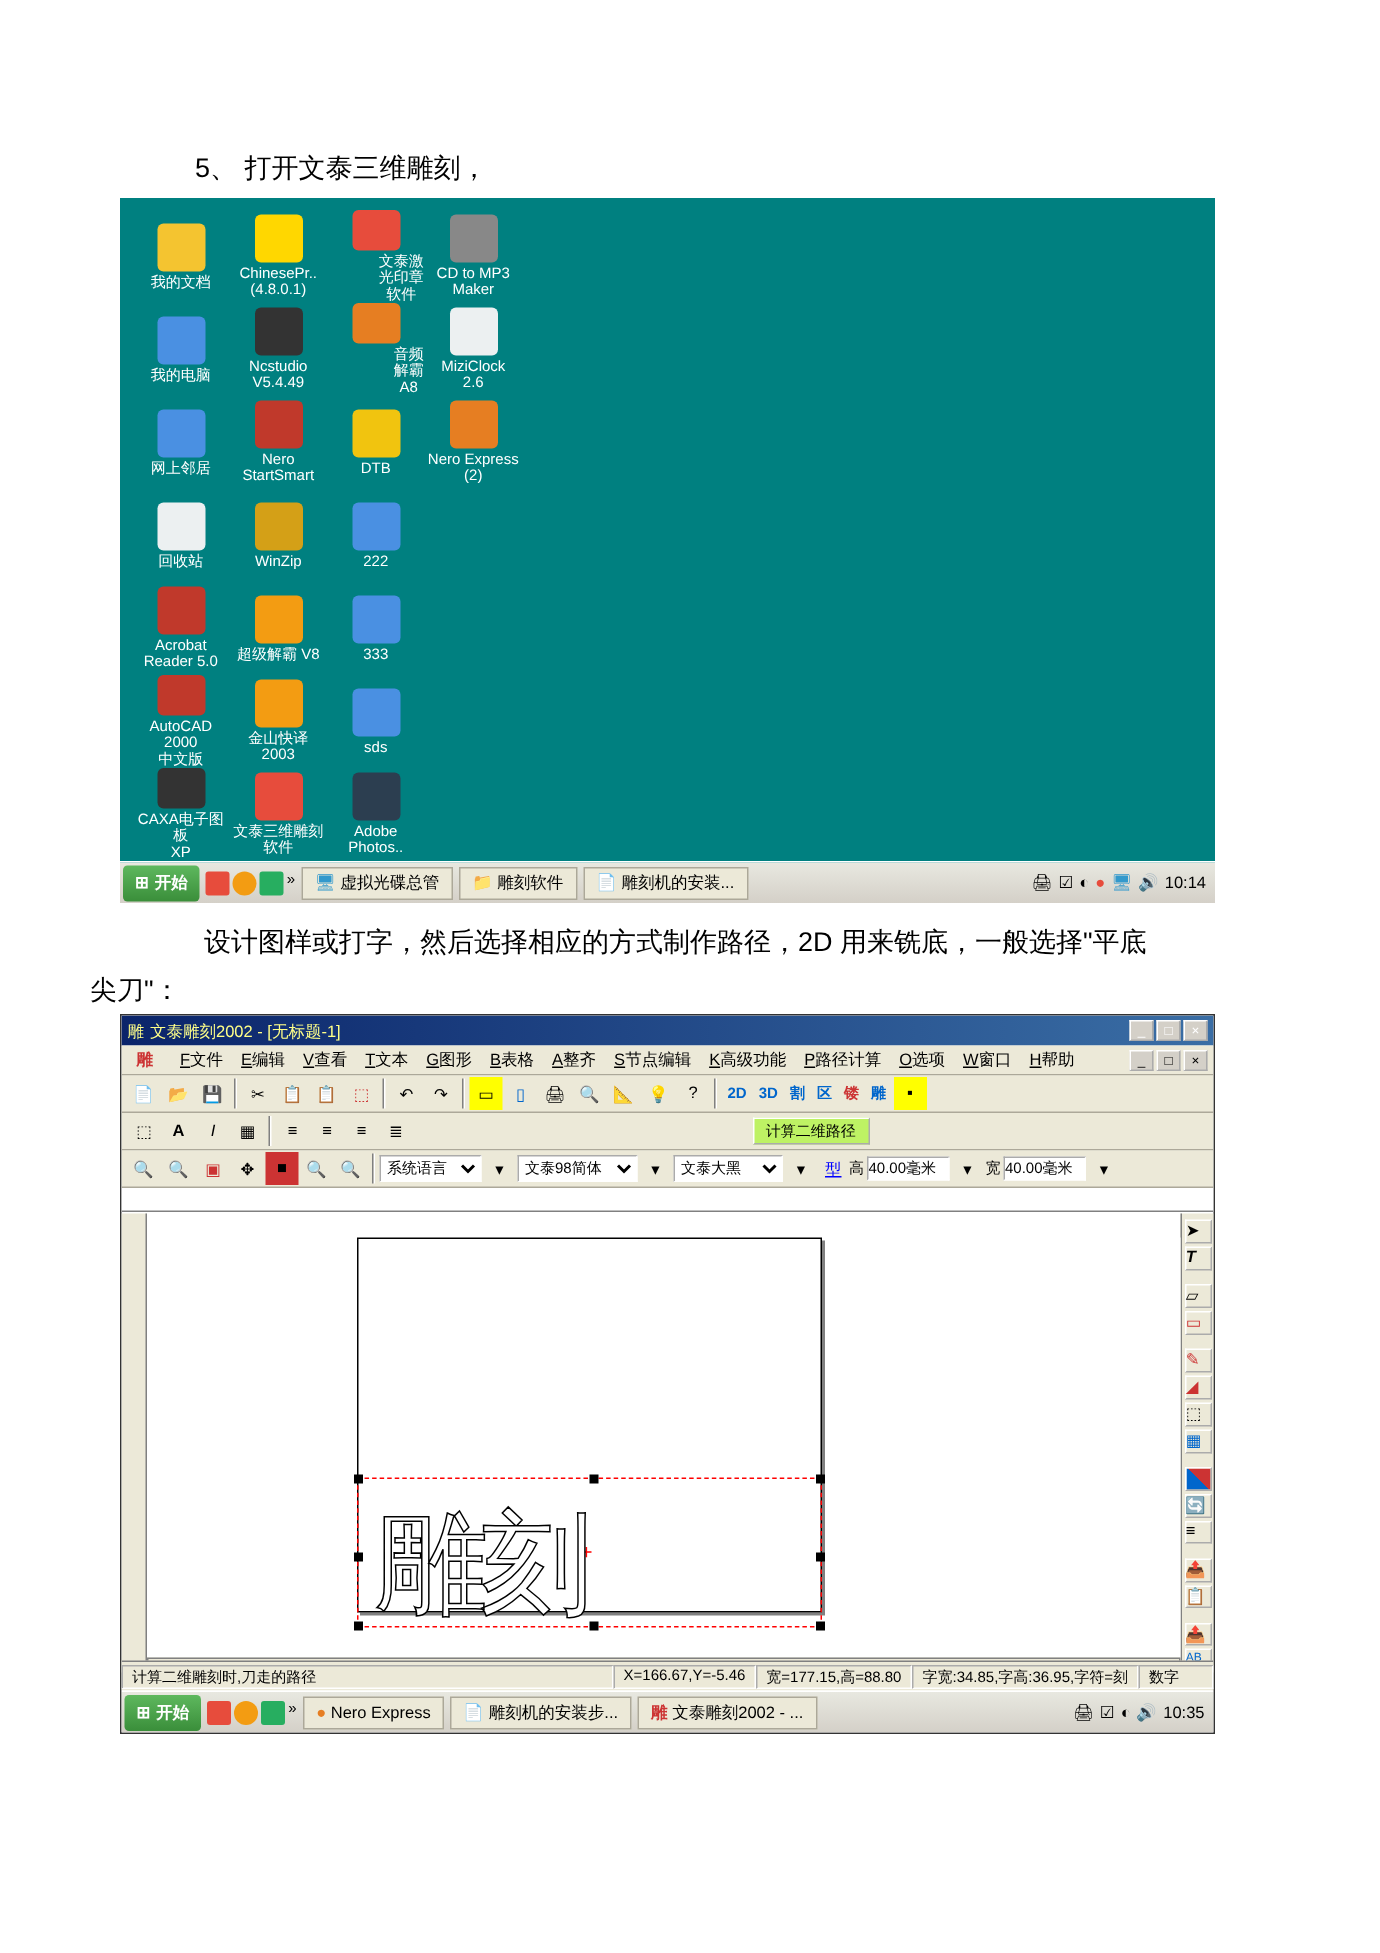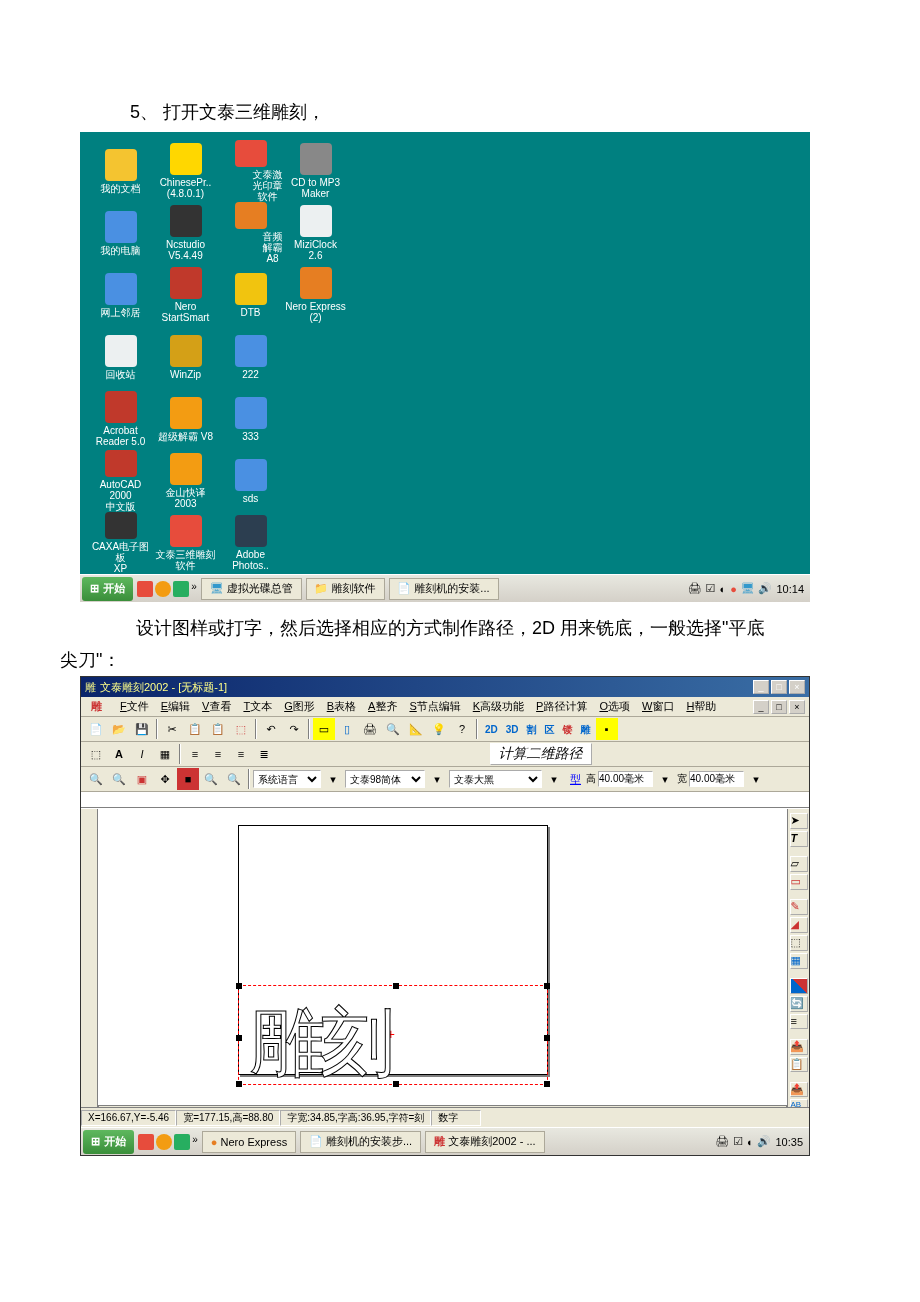--- a/index.html
+++ b/index.html
@@ -34,21 +34,21 @@
 .menubar span{padding:0 6px;cursor:pointer;}
 .menubar span u{color:#000;}
 .menubar .wbtns2{margin-left:auto;display:flex;gap:2px;}
 .tbar{height:25px;background:#ece9d8;border-bottom:1px solid #aca899;display:flex;align-items:center;padding:0 4px;gap:1px;}
 .tbtn{width:22px;height:22px;border:1px solid transparent;display:inline-flex;align-items:center;justify-content:center;cursor:pointer;}
 .tbtn.txt{width:auto;padding:0 3px;font-size:10px;font-weight:bold;}
 .sep{width:2px;height:20px;border-left:1px solid #808080;border-right:1px solid #fff;margin:0 2px;}
 .sel{height:18px;font-size:10px;border:1px inset #fff;background:#fff;}
 .lblinput{display:flex;align-items:center;gap:2px;font-size:10px;}
 .lblinput input{width:55px;height:16px;font-size:10px;border:1px inset #fff;}
-.calcbtn{padding:1px 8px;background:#ffffff;border:1px outset #fff;cursor:pointer;font-size:14px;font-style:italic;}
+.calcbtn{padding:1px 8px;background:#bef264;border:1px outset #fff;cursor:pointer;font-size:10px;}
 .ruler{height:16px;background:#fff;border-bottom:1px solid #808080;font-size:8px;position:relative;}
 .canvas-area{position:absolute;top:148px;left:17px;right:22px;bottom:40px;background:#fff;}
 .vtoolbox{position:absolute;left:0;top:132px;width:17px;bottom:40px;background:#ece9d8;border-right:1px solid #808080;}
 .rtoolbox{position:absolute;right:0;top:132px;width:22px;bottom:40px;background:#ece9d8;border-left:1px solid #808080;display:flex;flex-direction:column;align-items:center;gap:2px;padding-top:4px;}
 .rtool{width:18px;height:18px;border:1px outset #fff;background:#ece9d8;cursor:pointer;}
 .artboard{position:absolute;left:140px;top:0;width:310px;height:250px;background:#fff;border:1px solid #000;box-shadow:2px 2px 0 #808080;}
 .sel-box{position:absolute;left:140px;top:160px;width:310px;height:100px;border:1px dashed #f00;}
 .handle{position:absolute;width:6px;height:6px;background:#000;}
 .txt-engraving{position:absolute;left:152px;top:168px;font-size:75px;font-family:"SimHei";color:#fff;-webkit-text-stroke:1px #000;letter-spacing:-5px;}
 .statusbar{position:absolute;bottom:28px;left:0;right:0;height:20px;background:#ece9d8;border-top:1px solid #808080;display:flex;align-items:center;font-size:10px;}
@@ -278,21 +278,21 @@
       <div class="tbtn" style="color:#c33;">▣</div>
       <div class="tbtn">✥</div>
       <div class="tbtn" style="background:#c33;">■</div>
       <div class="tbtn">🔍</div>
       <div class="tbtn">🔍</div>
       <div class="sep"></div>
       <select class="sel" style="width:68px;"><option>系统语言</option></select>
       <div class="tbtn">▾</div>
       <select class="sel" style="width:80px;"><option>文泰98简体</option></select>
       <div class="tbtn">▾</div>
-      <select class="sel" style="width:93px;"><option>文泰大黑</option></select>
+      <select class="sel" style="width:73px;"><option>文泰大黑</option></select>
       <div class="tbtn">▾</div>
       <span style="color:#00f;text-decoration:underline;padding:0 4px;">型</span>
       <div class="lblinput">
           <span>高</span>
           <input value="40.00毫米" style="">
         </div>
       <div class="tbtn">▾</div>
       <div class="lblinput">
           <span>宽</span>
           <input value="40.00毫米" style="">
@@ -337,20 +337,21 @@
         <div class="handle" style="bottom:-3px;left:-3px;"></div>
         <div class="handle" style="bottom:-3px;left:50%;"></div>
         <div class="handle" style="bottom:-3px;right:-3px;"></div>
         <span style="position:absolute;top:40%;left:48%;color:#f00;font-size:14px;">+</span>
       </div>
       <div class="txt-engraving">雕刻</div>
       <div class="scrollb" style="bottom:-2px;left:0;right:0;"></div>
     </div>
 
     <div class="statusbar">
+      <div class="sbcell" style="flex:1.2;">计算二维雕刻时,刀走的路径</div>
       <div class="sbcell">X=166.67,Y=-5.46</div>
       <div class="sbcell">宽=177.15,高=88.80</div>
       <div class="sbcell">字宽:34.85,字高:36.95,字符=刻</div>
       <div class="sbcell" style="width:50px;">数字</div>
     </div>
 
     <div class="taskbar2">
       <div class="startbtn">
           <span style="margin-right:4px;">⊞</span>
           <span>开始</span>

